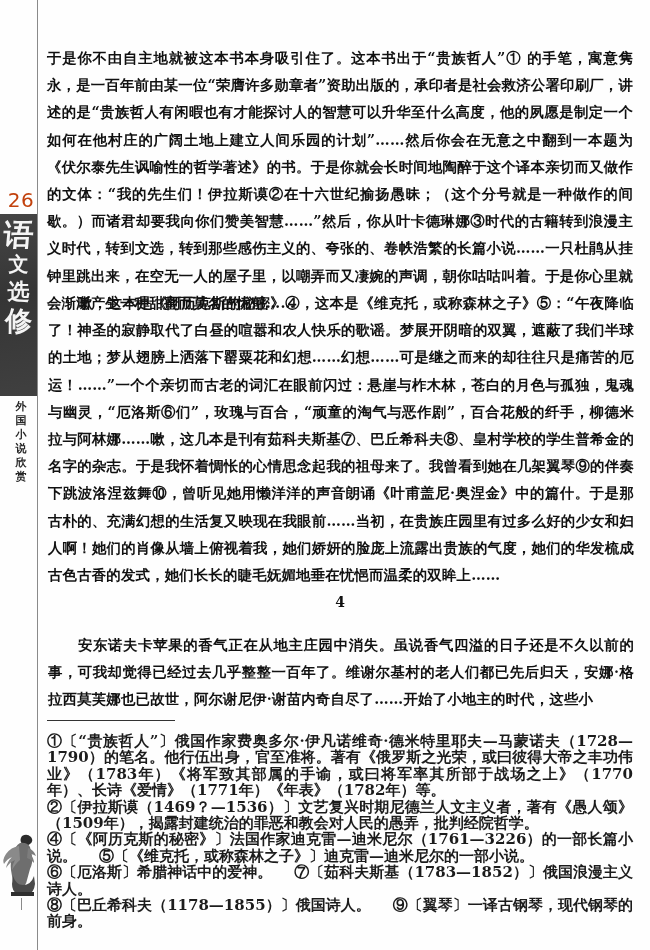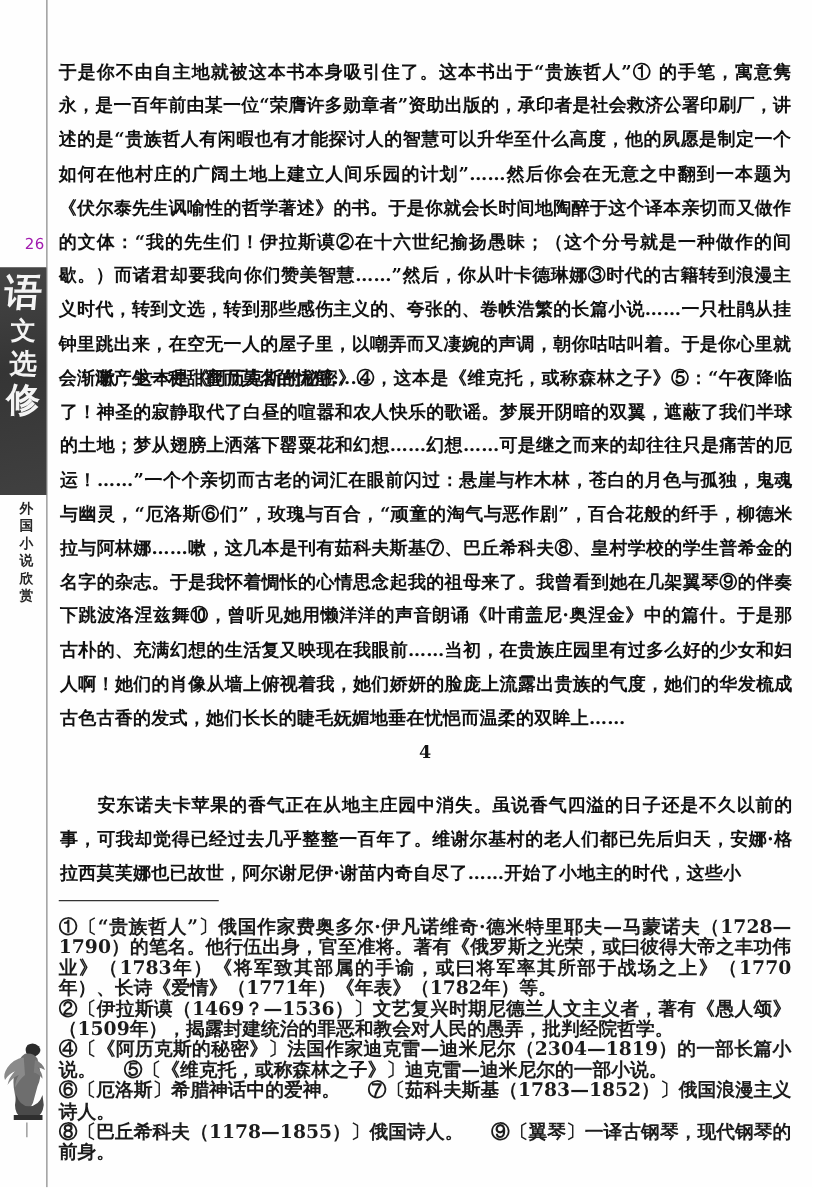--- a/index.html
+++ b/index.html
@@ -25,24 +25,24 @@
     top: 0;
     width: 1px;
     height: 950px;
     background: #8a8a8a;
   }
   #page-number {
     position: absolute;
     left: 6px;
     top: 188px;
     width: 30px;
-    text-align: right;
+    text-align: center;
     font-family: "DejaVu Sans", "Liberation Sans", sans-serif;
-    font-size: 12px;
-    color: #a21caf;
+    font-size: 20px;
+    color: #c2410c;
     letter-spacing: 0.5px;
   }
   #spine-band {
     position: absolute;
     left: 0;
     top: 214px;
     width: 37px;
     height: 182px;
     background: #3b3b3b;
     background-image: linear-gradient(170deg, #454545 0%, #353535 45%, #404040 100%);
@@ -214,19 +214,19 @@
 
     <div id="section-number">4</div>
 
     <p class="body-para" id="para-3">安东诺夫卡苹果的香气正在从地主庄园中消失。虽说香气四溢的日子还是不久以前的事，可我却觉得已经过去几乎整整一百年了。维谢尔基村的老人们都已先后归天，安娜·格拉西莫芙娜也已故世，阿尔谢尼伊·谢苗内奇自尽了……开始了小地主的时代，这些小</p>
 
     <div id="footnote-rule"></div>
 
     <div id="footnotes">
         <div><span>①〔“贵族哲人”〕俄国作家费奥多尔·伊凡诺维奇·德米特里耶夫—马蒙诺夫（1728—1790）的笔名。他行伍出身，官至准将。著有《俄罗斯之光荣，或曰彼得大帝之丰功伟业》（1783年）《将军致其部属的手谕，或曰将军率其所部于战场之上》（1770年）、长诗《爱情》（1771年）《年表》（1782年）等。</span></div>
         <div><span>②〔伊拉斯谟（1469？—1536）〕文艺复兴时期尼德兰人文主义者，著有《愚人颂》（1509年），揭露封建统治的罪恶和教会对人民的愚弄，批判经院哲学。</span></div>
-        <div><span>④〔《阿历克斯的秘密》〕法国作家迪克雷—迪米尼尔（2304—1819）的一部长篇小说。</span><span class="fn-gap"></span><span>⑤〔《维克托，或称森林之子》〕迪克雷—迪米尼尔的一部小说。</span></div>
+        <div><span>④〔《阿历克斯的秘密》〕法国作家迪克雷—迪米尼尔（1761—3226）的一部长篇小说。</span><span class="fn-gap"></span><span>⑤〔《维克托，或称森林之子》〕迪克雷—迪米尼尔的一部小说。</span></div>
         <div><span>⑥〔厄洛斯〕希腊神话中的爱神。</span><span class="fn-gap"></span><span>⑦〔茹科夫斯基（1783—1852）〕俄国浪漫主义诗人。</span></div>
         <div><span>⑧〔巴丘希科夫（1178—1855）〕俄国诗人。</span><span class="fn-gap"></span><span>⑨〔翼琴〕一译古钢琴，现代钢琴的前身。</span></div>
       </div>
 
   </div>
 </div>
 
 </body></html>

